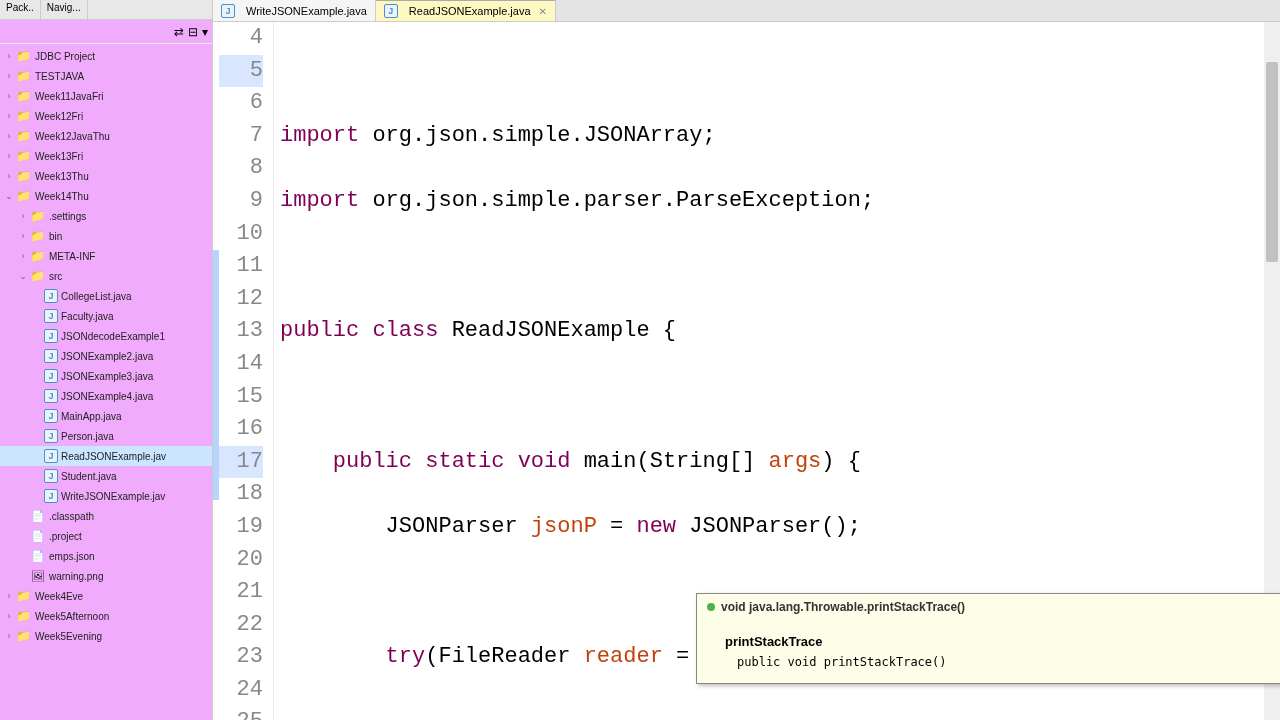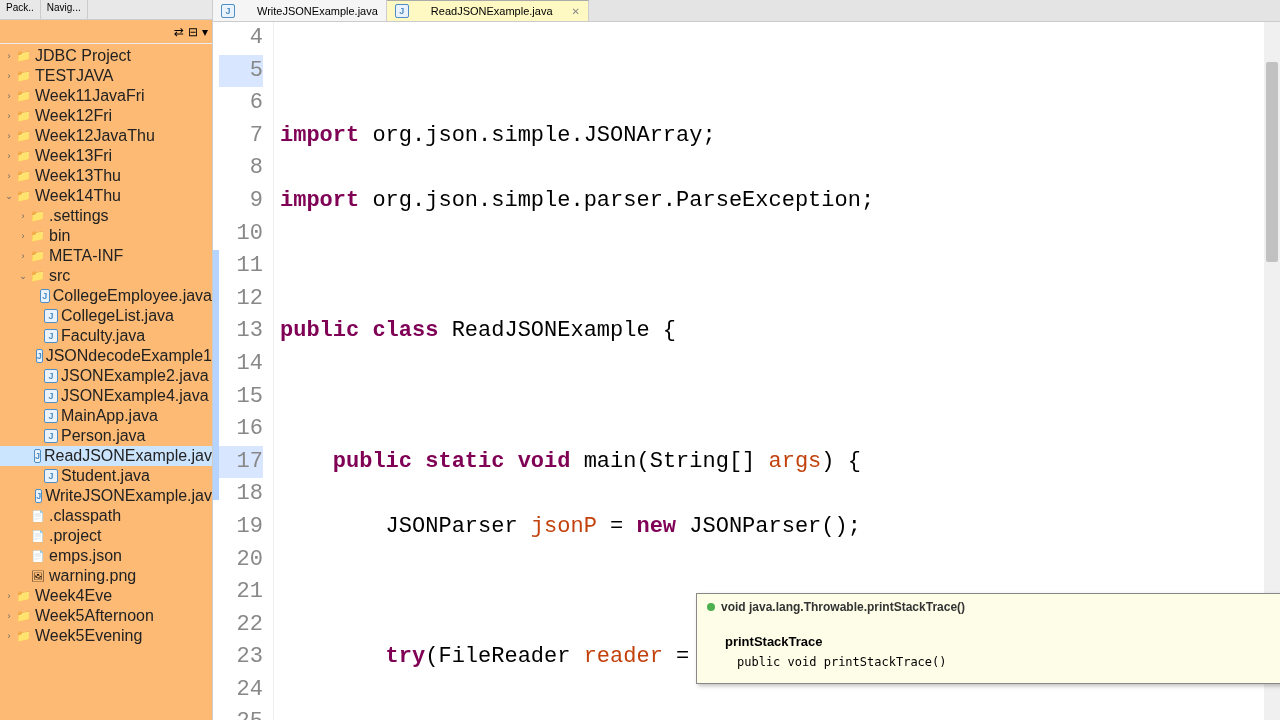--- a/index.html
+++ b/index.html
@@ -1,55 +1,55 @@
 <!DOCTYPE html>
 <html><head>
 <meta charset="utf-8">
 <style>
 * { margin: 0; padding: 0; box-sizing: border-box; }
 body { font-family: "Segoe UI", Tahoma, sans-serif; font-size: 12px; background: #fff; overflow: hidden; width: 1280px; height: 720px; }
 .container { display: flex; height: 720px; }
-.sidebar { width: 213px; background: #fdba74; border-right: 1px solid #ccc; overflow-y: auto; overflow-x: hidden; }
+.sidebar { width: 213px; background: #f0abfc; border-right: 1px solid #ccc; overflow-y: auto; overflow-x: hidden; }
 .sidebar-tabs { display: flex; height: 20px; background: #e8e8e8; border-bottom: 1px solid #ccc; font-size: 10px; }
 .sidebar-tab { padding: 2px 6px; border-right: 1px solid #ccc; white-space: nowrap; overflow: hidden; text-overflow: ellipsis; cursor: pointer; }
 .sidebar-toolbar { display: flex; height: 24px; align-items: center; padding: 2px 4px; gap: 4px; border-bottom: 1px solid #eee; }
 .sidebar-toolbar span { font-size: 12px; cursor: pointer; }
 .sidebar-toolbar-spacer { flex: 1; }
 .tree { padding: 2px 0; }
 .tree-node { display: flex; align-items: center; height: 20px; cursor: pointer; white-space: nowrap; }
 .tree-node.selected { background: #cce5ff; }
 .twisty { width: 14px; text-align: center; font-size: 9px; color: #666; }
 .tree-icon { width: 16px; height: 16px; margin-right: 3px; display: inline-flex; align-items: center; justify-content: center; font-size: 11px; }
 .folder-icon { color: #d9a441; }
 .folder-icon::before { content: "📁"; font-size: 12px; }
 .java-file { color: #4e8fc7; width:14px; height:14px; border:1px solid #4e8fc7; border-radius:2px; font-size:9px; line-height:12px; text-align:center; background:#eaf2fb; }
 .java-file::before { content: "J"; font-weight:bold; }
 .gen-file::before { content: "📄"; }
 .png-file::before { content: "🖼"; font-size:11px; }
-.tree-label { font-size: 16px; color: #222; }
+.tree-label { font-size: 10px; color: #222; }
 .indent0 { padding-left: 2px; }
 .indent1 { padding-left: 16px; }
 .indent2 { padding-left: 30px; }
 
 .editor-pane { flex: 1; display: flex; flex-direction: column; background: #fff; position: relative; }
 .editor-tabs { height: 22px; background: #e4e4e4; border-bottom: 1px solid #ccc; display: flex; }
-.editor-tab { display: flex; align-items: center; gap: 19px; padding: 2px 8px; border-right: 1px solid #ccc; background: #f5f5f5; font-size: 11px; cursor: pointer; }
+.editor-tab { display: flex; align-items: center; gap: 8px; padding: 2px 8px; border-right: 1px solid #ccc; background: #f5f5f5; font-size: 11px; cursor: pointer; }
 .editor-tab.active { background: #fef9c3; border-top: 1px solid #aaa; }
 .tab-close { font-size: 10px; color: #888; }
 .code-area { flex: 1; display: flex; position: relative; font-family: Consolas, "Courier New", monospace; font-size: 22px; line-height: 32.6px; overflow: hidden; }
 .gutter { width: 55px; text-align: right; padding-right: 10px; color: #888; background: #fff; border-right: 1px solid #eee; user-select: none; position: relative; }
 .gutter-line { height: 32.6px; }
 .gutter .highlight-line { background: #d8e6ff; }
 .change-bar { width: 6px; background: #fff; position: relative; }
 .change-bar .bar { position: absolute; left:0; width:6px; background:#b7d4ff; }
 .bar1 { top: 228px; height: 250px; }
 
 .code { flex: 1; white-space: pre; color: #000; position: relative; }
 .code-line { height: 32.6px; padding-left: 6px; }
-.kw { color: #7f0055; font-weight: bold; }
+.kw { color: #7f0055; font-weight: normal; }
 .str { color: #2a00ff; }
 .var { color: #c2410c; }
 
 .tooltip { position: absolute; left: 483px; top: 593px; width: 690px; background: #fdfde8; border: 1px solid #888; box-shadow: 2px 2px 4px rgba(0,0,0,.25); font-size: 13px; padding: 6px 10px 14px 10px; z-index: 10; }
 .tooltip-header { display:flex; align-items:center; gap:6px; font-size:12px; font-weight:bold; color:#333; margin-bottom: 20px; }
 .tooltip-dot { width:8px; height:8px; background:#4caf50; border-radius:50%; display:inline-block; }
 .tooltip-body-title { font-size: 13px; font-weight: bold; margin: 0 0 6px 18px; }
 .tooltip-sig { font-family: Consolas, monospace; font-size: 12px; margin-left: 30px; }
 
 .scroll-v { position:absolute; right:0; top:22px; bottom:0; width:16px; background:#f0f0f0; }
@@ -127,41 +127,41 @@
           <span class="tree-label">META-INF</span>
         </div>
       <div class="tree-node indent1">
           <span class="twisty">⌄</span>
           <span class="tree-icon folder-icon"></span>
           <span class="tree-label">src</span>
         </div>
       <div class="tree-node indent2">
           <span class="twisty"></span>
           <span class="tree-icon java-file"></span>
-          <span class="tree-label">CollegeEmployee.java</span>
-        </div>
-      <div class="tree-node indent2">
-          <span class="twisty"></span>
-          <span class="tree-icon java-file"></span>
           <span class="tree-label">CollegeList.java</span>
         </div>
       <div class="tree-node indent2">
           <span class="twisty"></span>
           <span class="tree-icon java-file"></span>
           <span class="tree-label">Faculty.java</span>
         </div>
       <div class="tree-node indent2">
           <span class="twisty"></span>
           <span class="tree-icon java-file"></span>
           <span class="tree-label">JSONdecodeExample1</span>
         </div>
       <div class="tree-node indent2">
           <span class="twisty"></span>
           <span class="tree-icon java-file"></span>
           <span class="tree-label">JSONExample2.java</span>
+        </div>
+      <div class="tree-node indent2">
+          <span class="twisty"></span>
+          <span class="tree-icon java-file"></span>
+          <span class="tree-label">JSONExample3.java</span>
         </div>
       <div class="tree-node indent2">
           <span class="twisty"></span>
           <span class="tree-icon java-file"></span>
           <span class="tree-label">JSONExample4.java</span>
         </div>
       <div class="tree-node indent2">
           <span class="twisty"></span>
           <span class="tree-icon java-file"></span>
           <span class="tree-label">MainApp.java</span>

